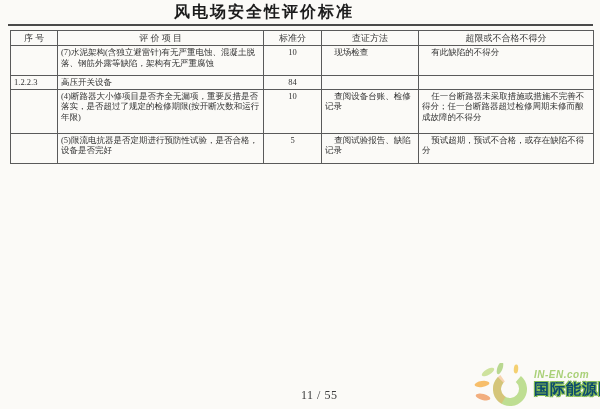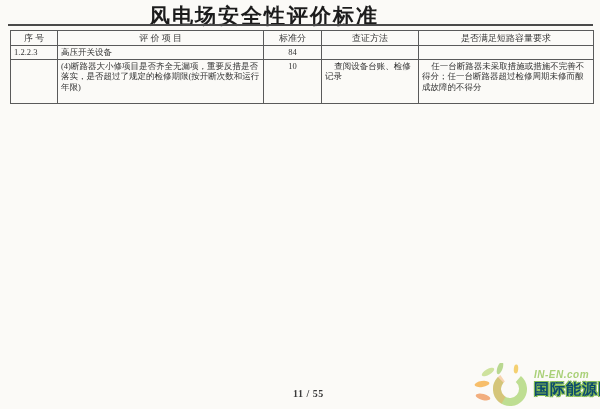--- a/index.html
+++ b/index.html
@@ -7,21 +7,21 @@
     width: 600px; height: 409px;
     background: #fbfaf7;
     font-family: "Liberation Serif", "DejaVu Serif", serif;
     color: #2e2e2e;
     position: relative;
     overflow: hidden;
   }
   .page-title {
     position: absolute; top: 2px; left: 0; width: 528px;
     text-align: center;
-    font-size: 21px; font-weight: bold; letter-spacing: 2px;
+    font-size: 16px; font-weight: bold; letter-spacing: 2px;
     color: #1c1c1c;
   }
   .title-rule {
     position: absolute; top: 24px; left: 8px; width: 585px; height: 0;
     border-top: 2px solid #4a4a4a;
   }
   table.eval {
     position: absolute; top: 30px; left: 10px;
     width: 583px;
     border-collapse: collapse; table-layout: fixed;
@@ -36,22 +36,22 @@
     overflow: hidden;
   }
   table.eval th {
     font-weight: normal; text-align: center; vertical-align: middle;
     font-size: 9px; color: #3a3a3a;
   }
   td.c-score { text-align: center; vertical-align: middle; }
   td.c-method, td.c-criteria { text-indent: 1.1em; }
   td.c-no { padding-left: 5px; margin-left: 12px; }
   .footer-page {
-    position: absolute; top: 388px; left: 293px;
-    font-size: 10px; font-weight: bold; color: #3a3a3a;
+    position: absolute; top: 388px; left: 301px;
+    font-size: 12px; font-weight: normal; color: #3a3a3a;
     letter-spacing: 0.5px;
   }
   .logo {
     position: absolute; top: 363px; left: 472px;
     width: 150px; height: 46px;
   }
   .logo-icon { position: absolute; left: 0; top: 0; }
   .logo-text { position: absolute; left: 62px; top: 6px; width: 90px; }
   .logo-name {
     font-family: "Liberation Sans", sans-serif;
@@ -81,37 +81,51 @@
       <col style="width:58px">
     <col style="width:97px">
       <col style="width:175px">
   </colgroup>
   <thead>
     <tr style="height:15px">
       <th>序  号</th>
       <th>评 价 项 目</th>
       <th>标准分</th>
       <th>查证方法</th>
-      <th>是否满足短路容量要求</th>
+      <th>超限或不合格不得分</th>
     </tr>
   </thead>
   <tbody>
+    <tr style="height:30px">
+      <td class="c-no"></td>
+      <td class="c-item">(7)水泥架构(含独立避雷针)有无严重电蚀、混凝土脱落、钢筋外露等缺陷，架构有无严重腐蚀</td>
+      <td class="c-score">10</td>
+      <td class="c-method">现场检查</td>
+      <td class="c-criteria">有此缺陷的不得分</td>
+    </tr>
     <tr style="height:13px">
       <td class="c-no">1.2.2.3</td>
       <td class="c-item">高压开关设备</td>
       <td class="c-score">84</td>
       <td class="c-method"></td>
       <td class="c-criteria"></td>
     </tr>
     <tr style="height:44px">
       <td class="c-no"></td>
       <td class="c-item">(4)断路器大小修项目是否齐全无漏项，重要反措是否落实，是否超过了规定的检修期限(按开断次数和运行年限)</td>
       <td class="c-score">10</td>
       <td class="c-method">查阅设备台账、检修记录</td>
       <td class="c-criteria">任一台断路器未采取措施或措施不完善不得分；任一台断路器超过检修周期未修而酿成故障的不得分</td>
+    </tr>
+    <tr style="height:30px">
+      <td class="c-no"></td>
+      <td class="c-item">(5)限流电抗器是否定期进行预防性试验，是否合格，设备是否完好</td>
+      <td class="c-score">5</td>
+      <td class="c-method">查阅试验报告、缺陷记录</td>
+      <td class="c-criteria">预试超期，预试不合格，或存在缺陷不得分</td>
     </tr>
   </tbody>
 </table>
 
 <div class="footer-page">11 / 55</div>
 
 <div class="logo">
   <svg class="logo-icon" width="58" height="46" viewBox="0 0 58 46">
     <circle cx="38" cy="26" r="13" fill="none" stroke="#8dc63f" stroke-width="8" opacity="0.55" stroke-dasharray="62 20" transform="rotate(-50 38 26)"></circle>
     <circle cx="38" cy="26" r="13" fill="none" stroke="#f2a65a" stroke-width="8" opacity="0.45" stroke-dasharray="26 56" transform="rotate(120 38 26)"></circle>

